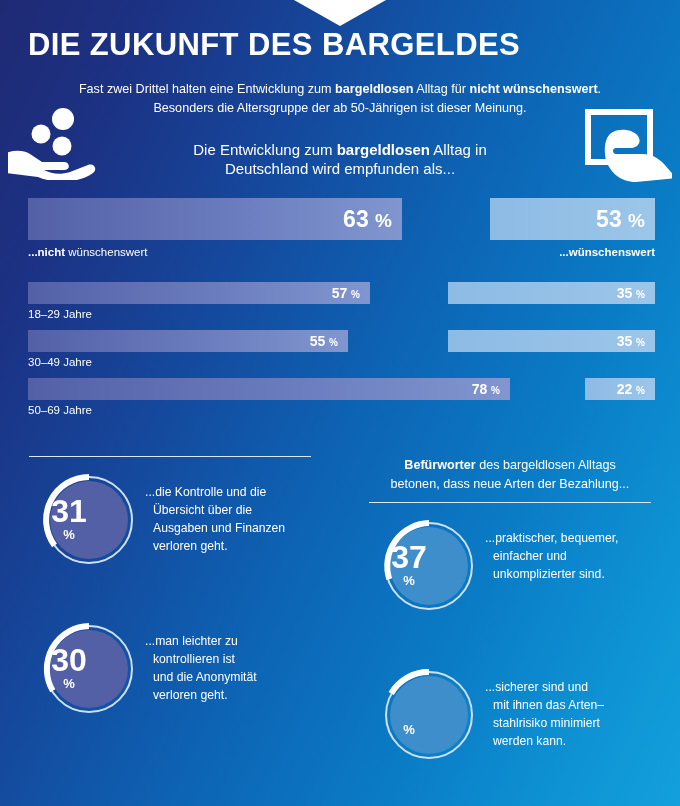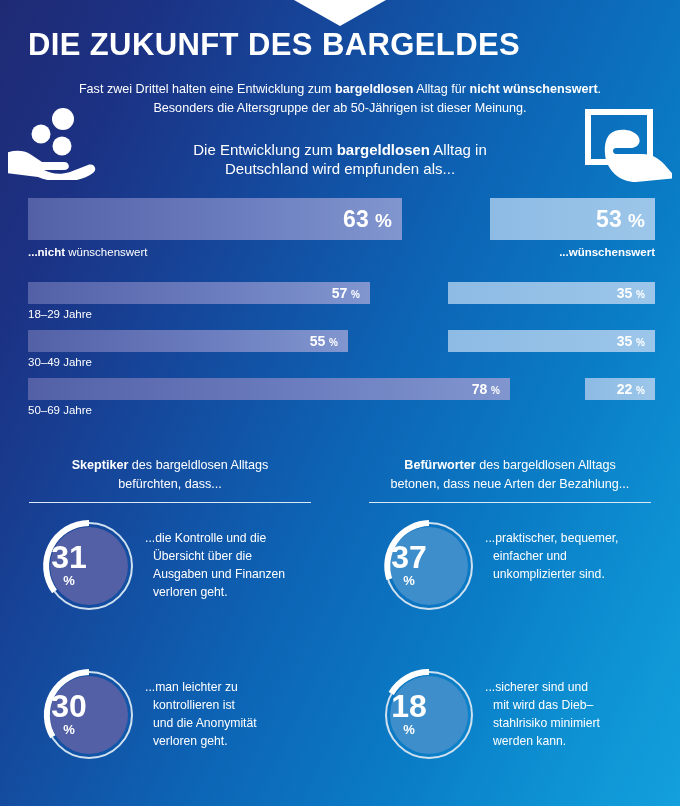--- a/index.html
+++ b/index.html
@@ -312,24 +312,20 @@
         </div>
       </div>
       <div class="bar-caption cap-left" style="top:26px;">50–69 Jahre</div>
     </div>
 
   </div>
 
   <div class="columns">
 
     <div class="col col-left">
-      <div class="col-title">
-        <b>Skeptiker</b><span> des bargeldlosen Alltags</span><br>
-        <span>befürchten, dass...</span>
-      </div>
       <div class="col-rule"></div>
 
       <div class="stat">
         <svg class="donut" viewBox="0 0 98 98">
           <circle cx="49" cy="49" r="39" fill="#5360a6"></circle>
           <circle cx="49" cy="49" r="43" fill="none" stroke="#cfe0ef" stroke-width="2"></circle>
           <path d="M 49 6 A 43 43 0 0 0 14.5 74.5" fill="none" stroke="#ffffff" stroke-width="6" stroke-linecap="butt"></path>
         </svg>
         <div class="donut-num">31</div>
         <div class="donut-pct">%</div>
@@ -379,25 +375,24 @@
           <span>unkomplizierter sind.</span>
         </div>
       </div>
 
       <div class="stat">
         <svg class="donut" viewBox="0 0 98 98">
           <circle cx="49" cy="49" r="39" fill="#3e8ecb"></circle>
           <circle cx="49" cy="49" r="43" fill="none" stroke="#cfe0ef" stroke-width="2"></circle>
           <path d="M 49 6 A 43 43 0 0 0 11.2 27.4" fill="none" stroke="#ffffff" stroke-width="6" stroke-linecap="butt"></path>
         </svg>
-        <div class="donut-num">18</div>
         <div class="donut-pct">%</div>
         <div class="stat-text">
           <span class="lead">...sicherer sind und</span><br>
-          <span>mit wird das Dieb–</span><br>
+          <span>mit ihnen das Arten–</span><br>
           <span>stahlrisiko minimiert</span><br>
           <span>werden kann.</span>
         </div>
       </div>
     </div>
 
   </div>
 
 </div>
 

